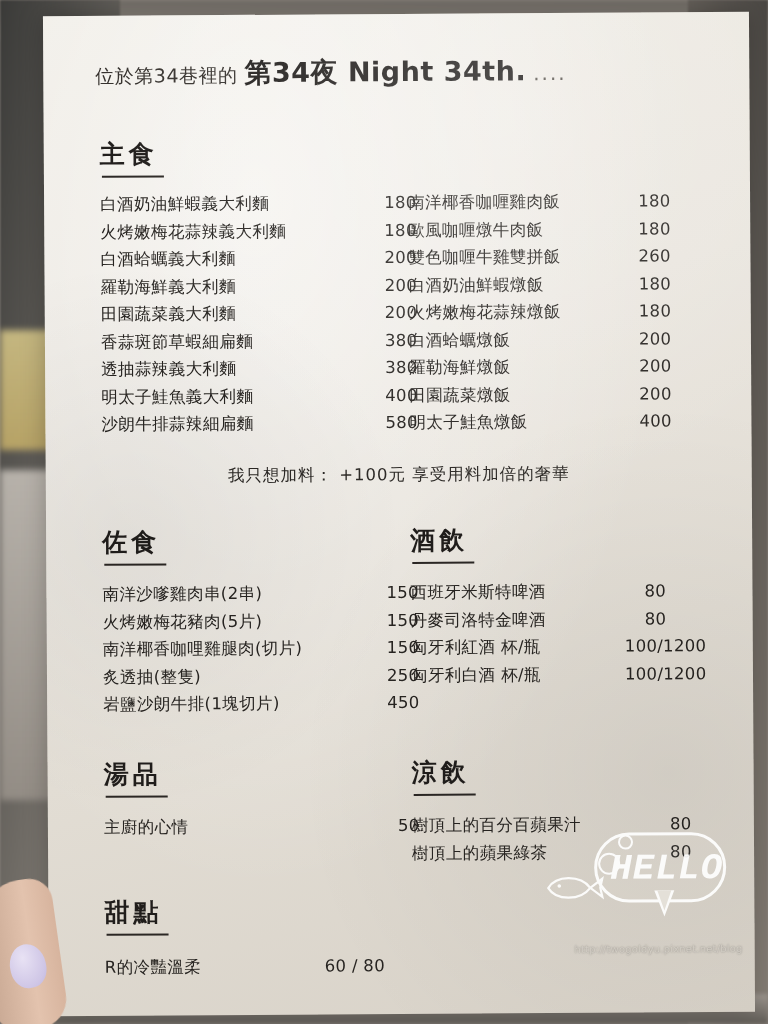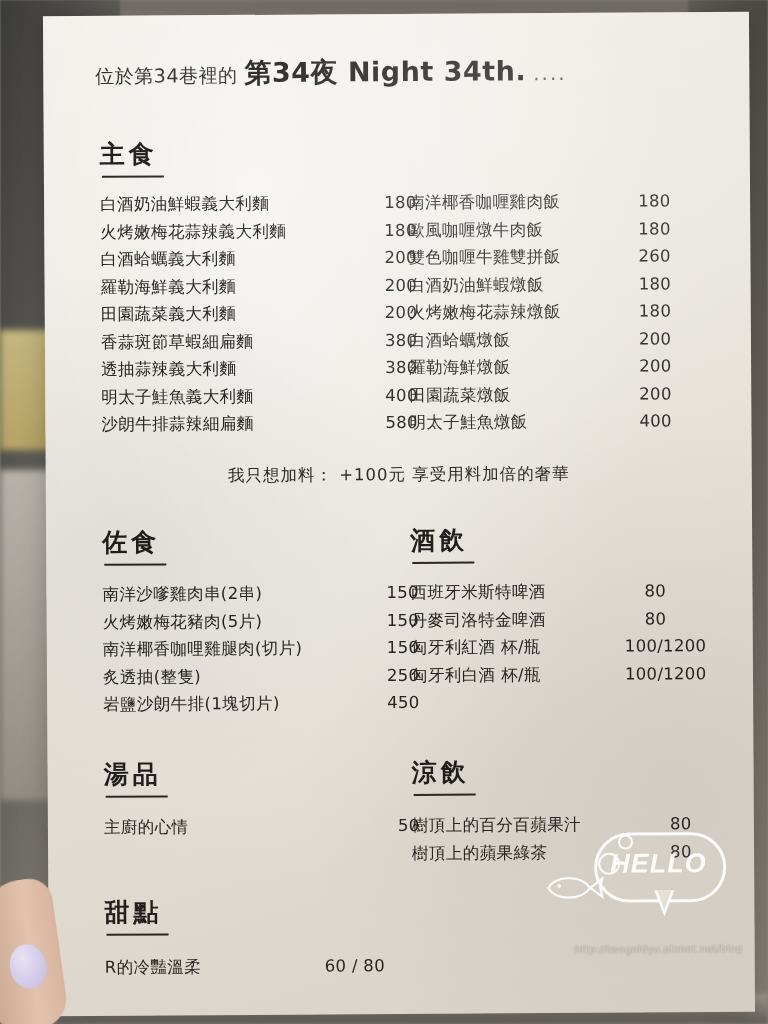--- a/index.html
+++ b/index.html
@@ -228,24 +228,24 @@
     width: 0; height: 0;
     border-left: 7px solid transparent;
     border-right: 7px solid transparent;
     border-top: 20px solid #e6e2da;
   }
   .hello {
     position: absolute;
     right: 22px; top: 22px;
     width: 104px;
     text-align: left;
-    font-family: Liberation Sans, sans-serif;
+    font-family: Liberation Mono, monospace;
     font-weight: bold;
     font-style: italic;
-    font-size: 27px;
+    font-size: 36px;
     color: #ffffff;
     letter-spacing: 1px;
   }
   .fish {
     position: absolute;
     left: 6px; top: 44px;
     width: 62px; height: 34px;
   }
   .bubb1, .bubb2 {
     position: absolute;

